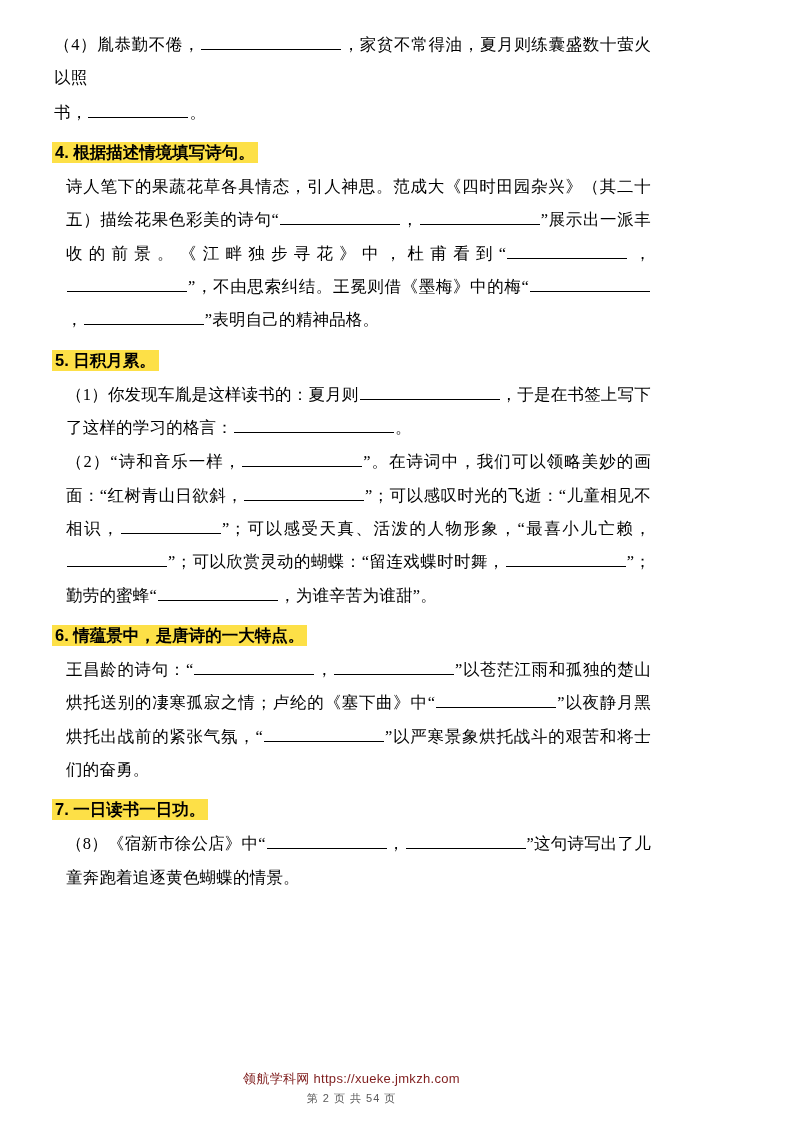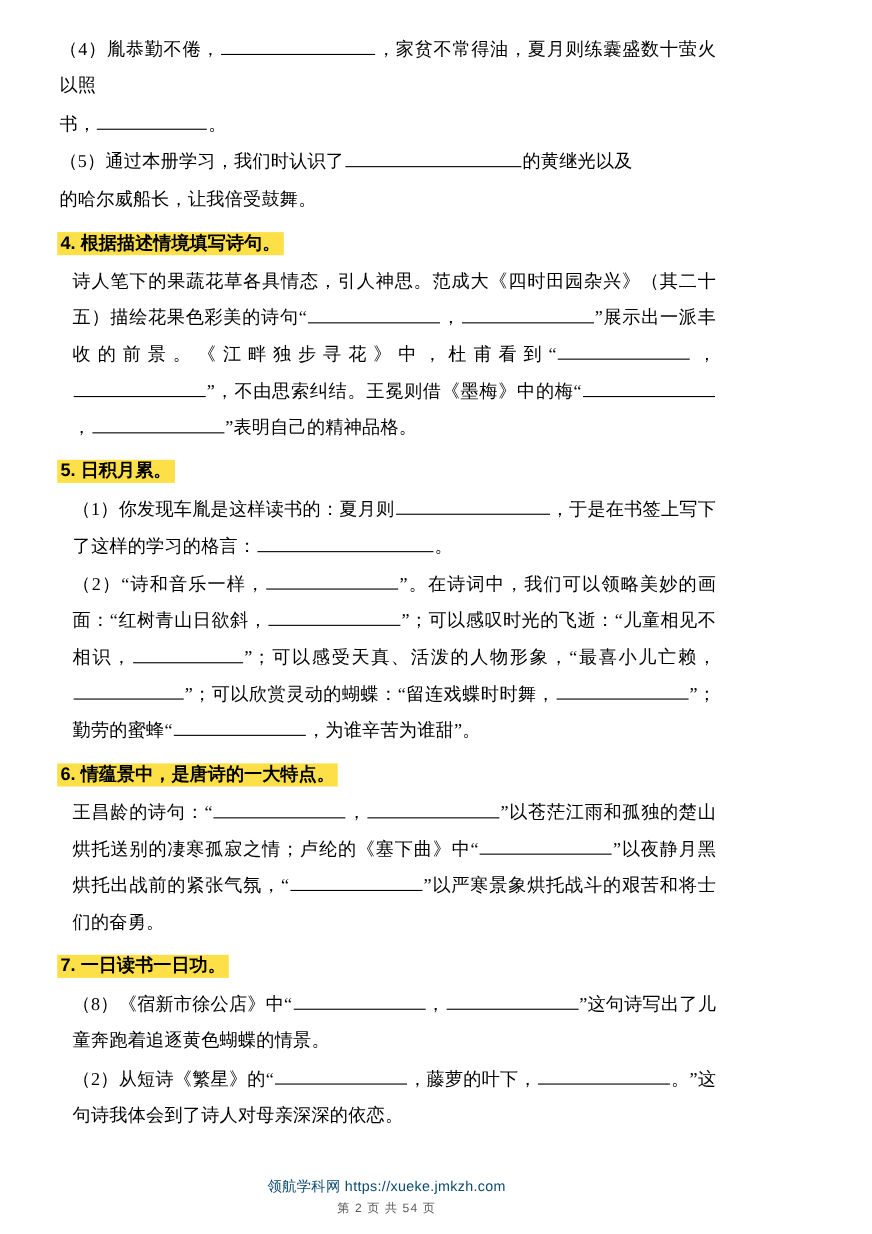--- a/index.html
+++ b/index.html
@@ -60,21 +60,21 @@
   }
   .footer {
     position: absolute;
     left: 0;
     right: 0;
     bottom: 16px;
     text-align: center;
   }
   .watermark {
     font-size: 13px;
-    color: #0c4a6e;
+    color: #7f1d1d;
     font-family: "Liberation Sans", "DejaVu Sans", sans-serif;
     letter-spacing: 0.3px;
   }
   .pagenum {
     margin-top: 3px;
     font-size: 11px;
     color: #5a5a5a;
     font-family: "Liberation Sans", "DejaVu Sans", sans-serif;
     letter-spacing: 1px;
   }
@@ -87,28 +87,20 @@
 
   <div class="body-block">
     <p class="para">
       <span class="q-lead">（4）胤恭勤不倦，</span><span class="blank b-xl"></span><span class="q-lead">，家贫不常得油，夏月则练囊盛数十萤火以照</span>
     </p>
     <p class="para">
       <span class="q-lead">书，</span><span class="blank b-md"></span><span class="q-lead">。</span>
     </p>
   </div>
 
-  <div class="body-block">
-    <p class="para">
-      <span class="q-lead">（5）通过本册学习，我们时认识了</span><span class="blank b-xxl"></span><span class="q-lead">的黄继光以及</span>
-    </p>
-    <p class="para">
-      <span class="q-lead">的哈尔威船长，让我倍受鼓舞。</span>
-    </p>
-  </div>
 
   <div class="heading">
     <span class="hl"><span>4.</span>&nbsp;<span>根据描述情境填写诗句。</span></span>
   </div>
   <div class="sec-body">
     <p class="para">
       <span class="q-lead">诗人笔下的果蔬花草各具情态，引人神思。范成大《四时田园杂兴》（其二十五）</span><span class="q-lead">描绘花果色彩美的诗句“</span><span class="blank b-lg"></span><span class="q-lead">，</span><span class="blank b-lg"></span><span class="q-lead">”展示出一派丰收的</span><span class="q-lead">前景。《江畔独步寻花》中，杜甫看到“</span><span class="blank b-lg"></span><span class="q-lead">，</span><span class="blank b-lg"></span><span class="q-lead">”，不</span><span class="q-lead">由思索纠结。王冕则借《墨梅》中的梅“</span><span class="blank b-lg"></span><span class="q-lead">，</span><span class="blank b-lg"></span><span class="q-lead">”表</span><span class="q-lead">明自己的精神品格。</span>
     </p>
   </div>
 
@@ -133,23 +125,20 @@
     </p>
   </div>
 
   <div class="heading">
     <span class="hl"><span>7.</span>&nbsp;<span>一日读书一日功。</span></span>
   </div>
   <div class="sec-body">
     <p class="para">
       <span class="q-lead">（8）《宿新市徐公店》中“</span><span class="blank b-lg"></span><span class="q-lead">，</span><span class="blank b-lg"></span><span class="q-lead">”这句诗写出了儿</span><span class="q-lead">童奔跑着追逐黄色蝴蝶的情景。</span>
     </p>
-    <p class="para">
-      <span class="q-lead">（2）从短诗《繁星》的“</span><span class="blank b-lg"></span><span class="q-lead">，藤萝的叶下，</span><span class="blank b-lg"></span><span class="q-lead">。”这句诗</span><span class="q-lead">我体会到了诗人对母亲深深的依恋。</span>
-    </p>
   </div>
 
   <div class="footer">
     <div class="watermark">领航学科网 https://xueke.jmkzh.com</div>
     <div class="pagenum">第 2 页 共 54 页</div>
   </div>
 
 </div>
 
 </body></html>

